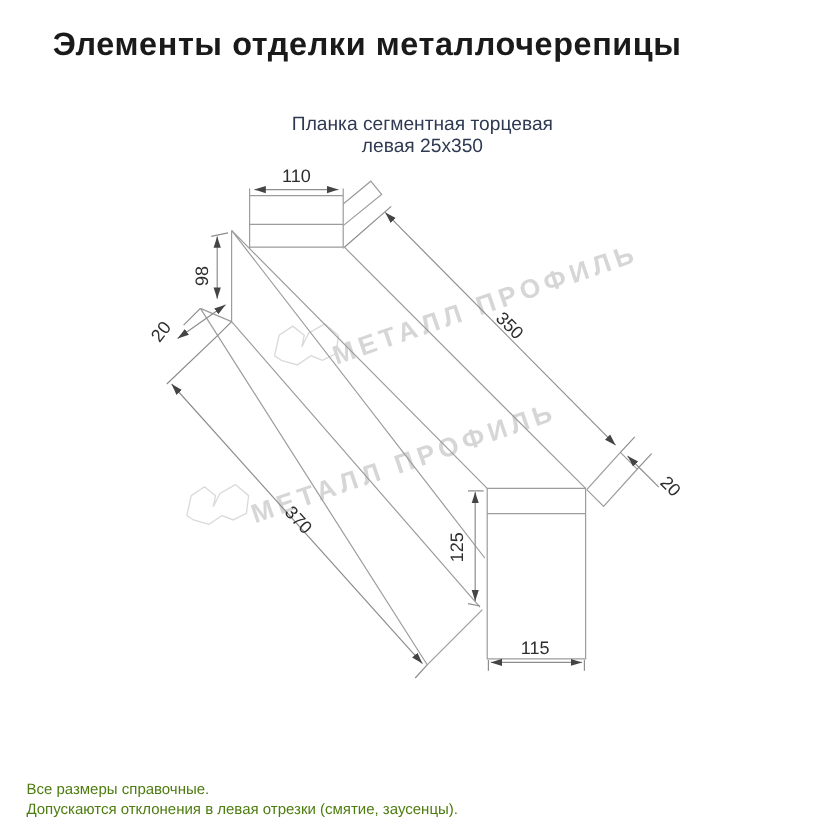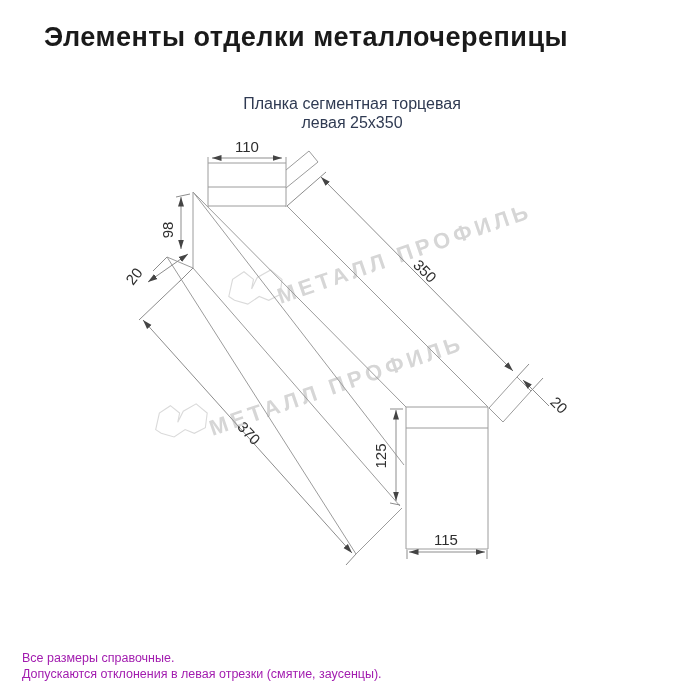--- a/index.html
+++ b/index.html
@@ -10,21 +10,21 @@
   .title{
     position:absolute;top:22px;left:0;width:612px;text-align:center;
     font-size:27px;font-weight:bold;color:#1a1a1a;letter-spacing:0.5px;
   }
   .subtitle{
     position:absolute;top:94px;left:2px;width:700px;text-align:center;
     font-size:16px;line-height:19px;color:#2f3a52;
   }
   .footer{
     position:absolute;left:22px;top:650px;width:600px;
-    font-size:12.5px;line-height:16px;color:#a21caf;
+    font-size:12.5px;line-height:16px;color:#4d7c0f;
   }
   svg.draw{position:absolute;left:0;top:0;}
   .geo{stroke:#9c9c9c;stroke-width:1;fill:none;}
   .dim{stroke:#8d8d8d;stroke-width:1;fill:none;}
   .dimtext{fill:#2e2e2e;font-size:15px;font-family:"Liberation Sans","DejaVu Sans",sans-serif;}
   .wmtext{fill:#d6d6d6;font-size:22px;font-weight:600;letter-spacing:4px;
           font-family:"Liberation Sans","DejaVu Sans",sans-serif;}
   .wmlogo{stroke:#dadada;stroke-width:1.2;fill:#ffffff;}
 </style>
 </head>

